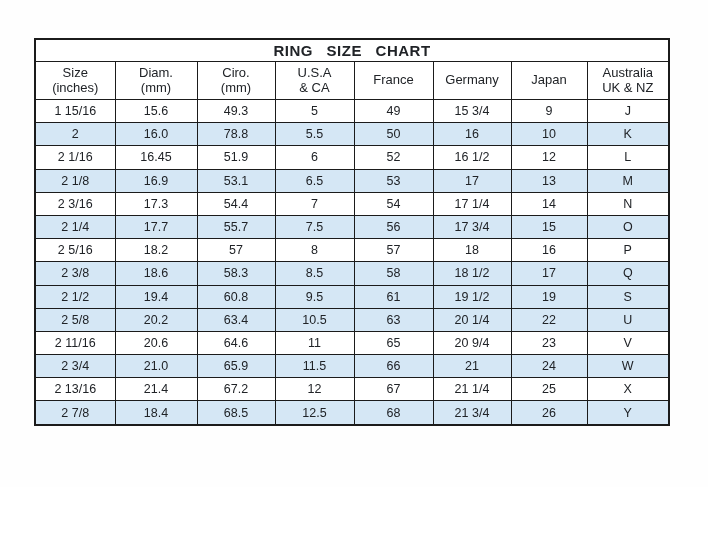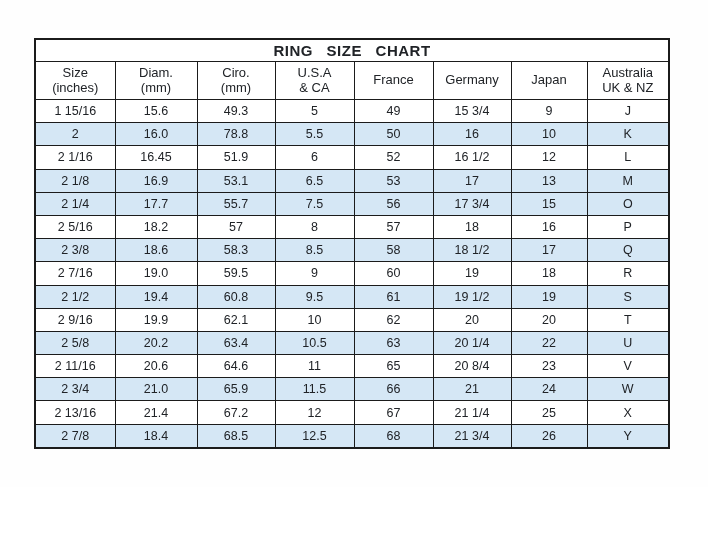--- a/index.html
+++ b/index.html
@@ -130,20 +130,30 @@
           <tr class="alt">
             <td>2 1/8</td>
             <td>16.9</td>
             <td>53.1</td>
             <td>6.5</td>
             <td>53</td>
             <td>17</td>
             <td>13</td>
             <td>M</td>
           </tr>
+          <tr>
+            <td>2 3/16</td>
+            <td>17.3</td>
+            <td>54.4</td>
+            <td>7</td>
+            <td>54</td>
+            <td>17 1/4</td>
+            <td>14</td>
+            <td>N</td>
+          </tr>
           <tr class="alt">
             <td>2 1/4</td>
             <td>17.7</td>
             <td>55.7</td>
             <td>7.5</td>
             <td>56</td>
             <td>17 3/4</td>
             <td>15</td>
             <td>O</td>
           </tr>
@@ -160,67 +170,47 @@
           <tr class="alt">
             <td>2 3/8</td>
             <td>18.6</td>
             <td>58.3</td>
             <td>8.5</td>
             <td>58</td>
             <td>18 1/2</td>
             <td>17</td>
             <td>Q</td>
           </tr>
-          <tr>
-            <td>2 7/16</td>
-            <td>19.0</td>
-            <td>59.5</td>
-            <td>9</td>
-            <td>60</td>
-            <td>19</td>
-            <td>18</td>
-            <td>R</td>
-          </tr>
           <tr class="alt">
             <td>2 1/2</td>
             <td>19.4</td>
             <td>60.8</td>
             <td>9.5</td>
             <td>61</td>
             <td>19 1/2</td>
             <td>19</td>
             <td>S</td>
           </tr>
-          <tr>
-            <td>2 9/16</td>
-            <td>19.9</td>
-            <td>62.1</td>
-            <td>10</td>
-            <td>62</td>
-            <td>20</td>
-            <td>20</td>
-            <td>T</td>
-          </tr>
           <tr class="alt">
             <td>2 5/8</td>
             <td>20.2</td>
             <td>63.4</td>
             <td>10.5</td>
             <td>63</td>
             <td>20 1/4</td>
             <td>22</td>
             <td>U</td>
           </tr>
           <tr>
             <td>2 11/16</td>
             <td>20.6</td>
             <td>64.6</td>
             <td>11</td>
             <td>65</td>
-            <td>20 8/4</td>
+            <td>20 9/4</td>
             <td>23</td>
             <td>V</td>
           </tr>
           <tr class="alt">
             <td>2 3/4</td>
             <td>21.0</td>
             <td>65.9</td>
             <td>11.5</td>
             <td>66</td>
             <td>21</td>

